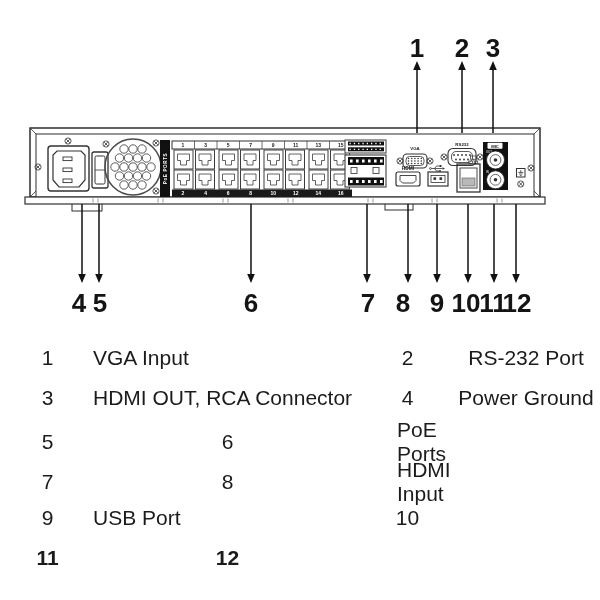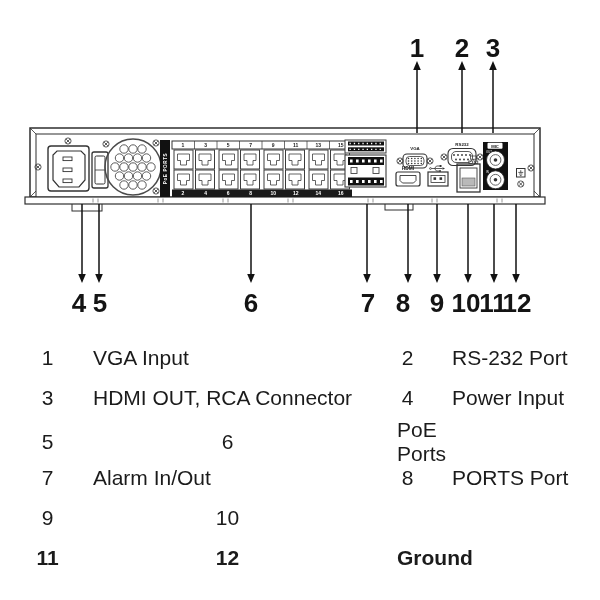--- a/index.html
+++ b/index.html
@@ -9,21 +9,21 @@
   svg text{font-family:"Liberation Sans", sans-serif;}
   .callout-num{font-size:26px;font-weight:700;fill:#141414;}
   .tiny-label{font-weight:700;fill:#1a1a1a;}
   .legend{position:absolute;left:0;top:338px;width:600px;
           display:grid;grid-auto-rows:40px;padding-left:20px;box-sizing:border-box;}
   .legend-row{display:grid;grid-template-columns:55px 305px 55px 1fr;align-items:center;
               font-size:21px;color:#1b1b1b;font-weight:400;}
   .legend-row.bold{font-weight:700;}
   .lnum,.rnum{text-align:center;}
   .llab{padding-left:18px;}
-  .rlab{padding-left:17px;}
+  .rlab{padding-left:17px;text-align:center;}
 </style>
 </head>
 <body>
 
 <div class="stage">
 
 <svg width="600" height="335" viewBox="0 0 600 335">
   <defs>
     <g id="screw" stroke="#4a4a4a" stroke-width="0.9" fill="none">
       <circle r="3.1"></circle>
@@ -333,37 +333,36 @@
   <div class="legend-row">
     <span class="lnum">1</span>
     <span class="llab">VGA Input</span>
     <span class="rnum">2</span>
     <span class="rlab">RS-232 Port</span>
   </div>
   <div class="legend-row">
     <span class="lnum">3</span>
     <span class="llab">HDMI OUT, RCA Connector</span>
     <span class="rnum">4</span>
-    <span class="rlab">Power Input</span>
+    <span class="rlab">Power Ground</span>
   </div>
   <div class="legend-row">
     <span class="lnum">5</span>
     <span class="rnum">6</span>
     <span class="rlab">PoE Ports</span>
   </div>
   <div class="legend-row">
     <span class="lnum">7</span>
-    <span class="llab">Alarm In/Out</span>
     <span class="rnum">8</span>
-    <span class="rlab">PORTS Port</span>
+    <span class="rlab">HDMI Input</span>
   </div>
   <div class="legend-row">
     <span class="lnum">9</span>
+    <span class="llab">USB Port</span>
     <span class="rnum">10</span>
   </div>
   <div class="legend-row bold">
     <span class="lnum">11</span>
     <span class="rnum">12</span>
-    <span class="rlab">Ground</span>
   </div>
 </div>
 
 </div>
 
 </body></html>

